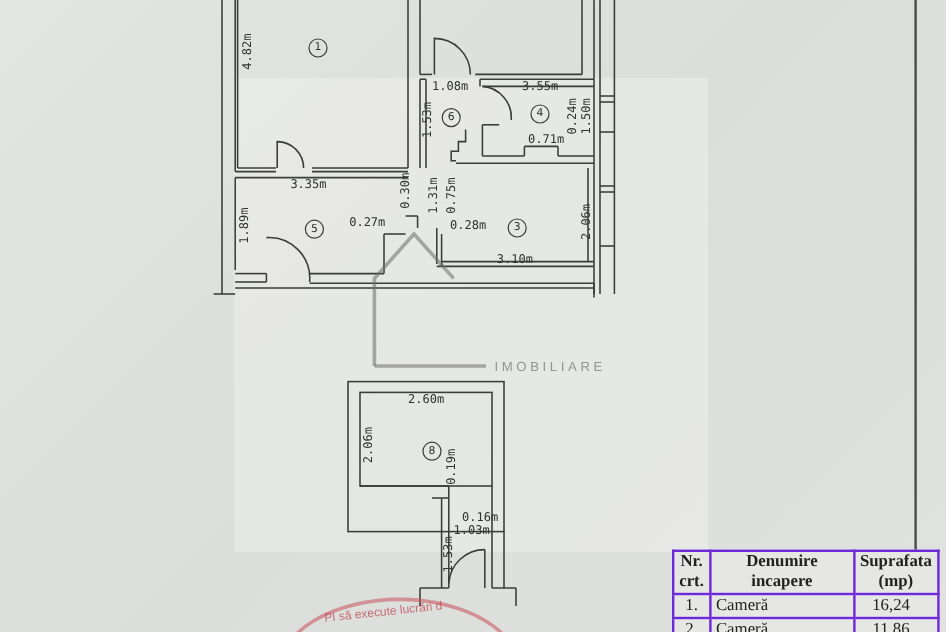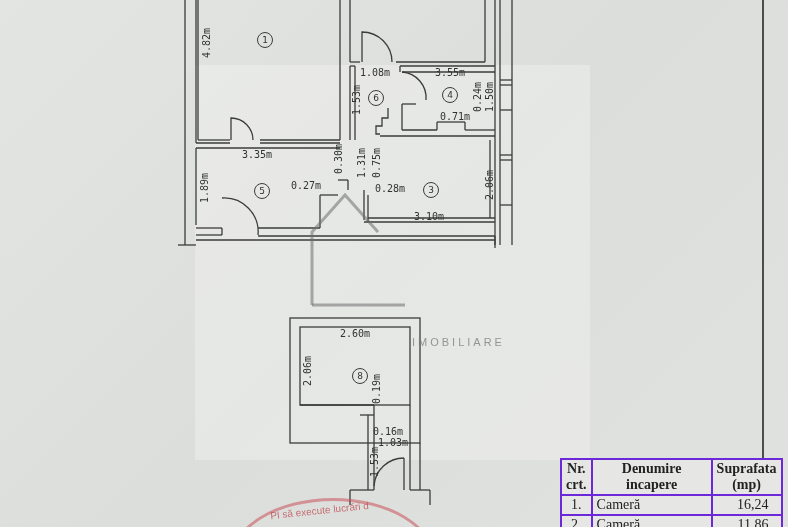--- a/index.html
+++ b/index.html
@@ -4,26 +4,26 @@
 <style>
   html,body{margin:0;padding:0;}
   body{width:788px;height:527px;overflow:hidden;background:#dfe1de;font-family:"DejaVu Sans",sans-serif;}
   .page{position:relative;width:788px;height:527px;background:linear-gradient(135deg,#e3e5e2 0%,#dcdedb 50%,#e0e2df 100%);overflow:hidden;}
   .overlay{position:absolute;left:195px;top:65px;width:395px;height:395px;background:rgba(255,255,255,0.28);}
   svg.plan{position:absolute;left:0;top:0;}
   .lbl{position:absolute;font-family:"DejaVu Sans Mono",monospace;font-size:10px;color:#2f3331;line-height:1;white-space:nowrap;background:transparent;}
   .vert{transform-origin:center;transform:rotate(-90deg);}
   .num{position:absolute;width:14px;height:14px;border:1px solid #3a3d3b;border-radius:50%;font-size:9px;line-height:14px;text-align:center;color:#2f3331;font-family:"DejaVu Sans",sans-serif;}
   .brand-script{position:absolute;left:355px;top:215px;font-family:"DejaVu Serif",serif;font-style:italic;font-size:54px;color:rgba(110,110,110,0.55);letter-spacing:-2px;}
-  .brand-sub{position:absolute;left:412px;top:300px;font-family:"Liberation Sans",sans-serif;font-size:11px;letter-spacing:3px;color:rgba(120,120,120,0.75);margin-top:36px;}
+  .brand-sub{position:absolute;left:412px;top:300px;font-family:"Liberation Sans",sans-serif;font-size:11px;letter-spacing:3px;color:rgba(120,120,120,0.75);}
   table.legend{position:absolute;left:560px;top:458px;border-collapse:collapse;font-family:"Liberation Serif",serif;background:#e6e7e4;}
   table.legend th,table.legend td{border:2px solid #6d28d9;padding:1px 4px;color:#222;font-size:14px;}
   table.legend th{font-weight:bold;text-align:center;line-height:16px;}
   table.legend td.n{text-align:center;}
-  table.legend td.v{text-align:right;padding-right:12px;}
+  table.legend td.v{text-align:center;padding-right:12px;}
   .stamp{position:absolute;left:230px;top:498px;width:200px;height:120px;border:3px solid rgba(200,80,90,0.55);border-radius:50%;}
   .stamp-text{position:absolute;left:270px;top:505px;font-size:10px;color:rgba(190,70,80,0.75);transform:rotate(-6deg);font-family:"Liberation Sans",sans-serif;}
   .page-border{position:absolute;left:762px;top:0;width:2px;height:527px;background:#4a4d4b;}
 </style>
 </head>
 <body>
 
 <div class="page">
   <div class="overlay"></div>
   <div class="page-border"></div>
@@ -138,21 +138,21 @@
   <span class="lbl vert" style="left:347px;top:158px;">1.31m</span>
   <span class="lbl vert" style="left:362px;top:158px;">0.75m</span>
   <span class="lbl vert" style="left:190px;top:183px;">1.89m</span>
   <span class="lbl" style="left:291px;top:181px;">0.27m</span>
   <span class="lbl" style="left:375px;top:184px;">0.28m</span>
   <span class="lbl vert" style="left:475px;top:180px;">2.06m</span>
   <span class="lbl" style="left:414px;top:212px;">3.10m</span>
   <span class="lbl" style="left:340px;top:329px;">2.60m</span>
   <span class="lbl vert" style="left:293px;top:366px;">2.06m</span>
   <span class="lbl vert" style="left:362px;top:384px;">0.19m</span>
-  <span class="lbl" style="left:373px;top:427px;">0.16m</span>
+  <span class="lbl" style="left:385px;top:427px;">0.16m</span>
   <span class="lbl" style="left:378px;top:438px;">1.03m</span>
   <span class="lbl vert" style="left:360px;top:457px;">1.53m</span>
 
   <div class="brand-sub">IMOBILIARE</div>
 
   <div class="stamp"></div>
   <div class="stamp-text">PI să execute lucrări d</div>
 
   <table class="legend">
     <thead>

